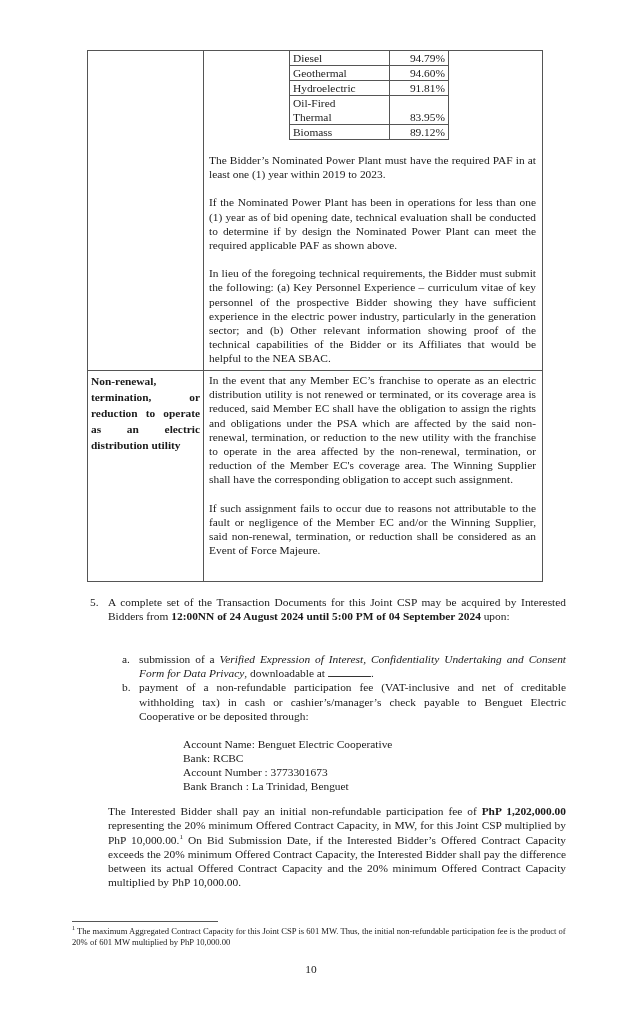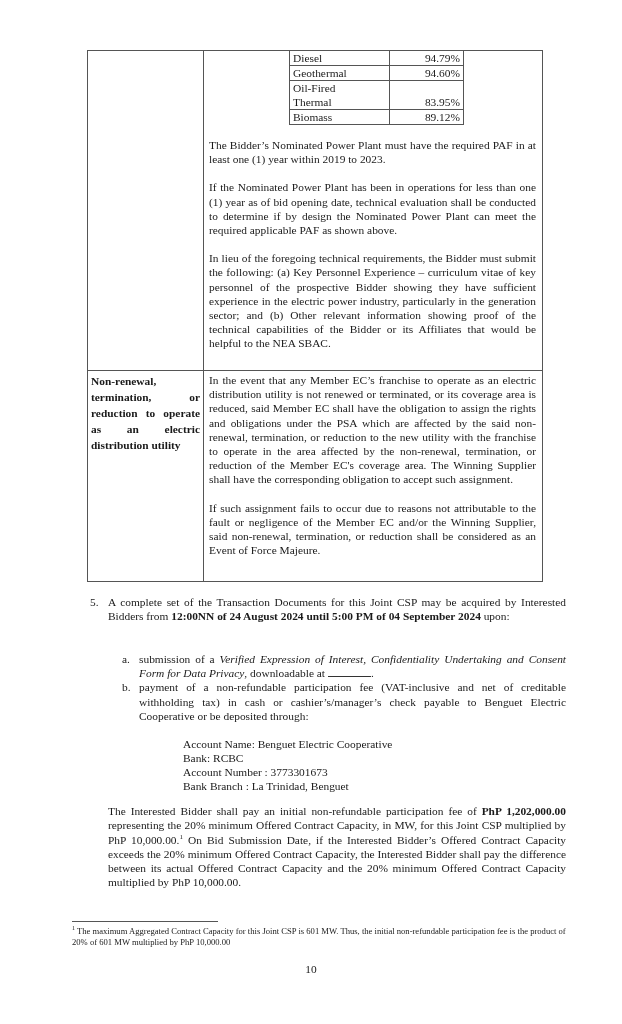--- a/index.html
+++ b/index.html
@@ -53,21 +53,21 @@
       text-align: justify;
       text-align-last: left;
       font-size: 11.4px;
       line-height: 16px;
       padding-top: 0px;
     }
 
     
     .paf-table {
       margin-left: 80px;
-      width: 175px;
+      width: 160px;
       border: 1px solid #555;
       border-top: none;
       border-collapse: collapse;
     }
     .paf-table td {
       border: 1px solid #555;
       padding: 0 3px 0 3px;
       font-size: 11.4px;
       line-height: 14px;
       vertical-align: bottom;
@@ -177,20 +177,24 @@
       <div class="cell-right">
         <table class="paf-table">
           <tbody>
               <tr>
             <td class="name">Diesel</td>
             <td class="val">94.79%</td>
           </tr>
           <tr>
             <td class="name">Geothermal</td>
             <td class="val">94.60%</td>
+          </tr>
+          <tr>
+            <td class="name">Hydroelectric</td>
+            <td class="val">91.81%</td>
           </tr>
           <tr>
             <td class="name"><span>Oil-Fired</span><br><span>Thermal</span></td>
             <td class="val">83.95%</td>
           </tr>
           <tr>
             <td class="name">Biomass</td>
             <td class="val">89.12%</td>
           </tr>
         </tbody>

